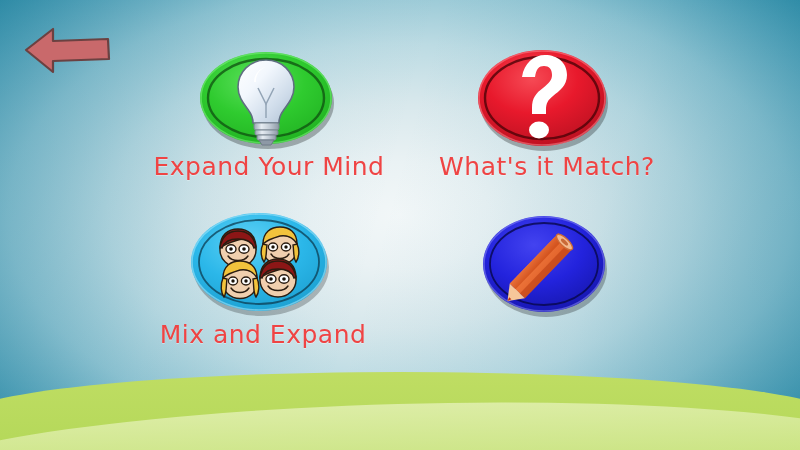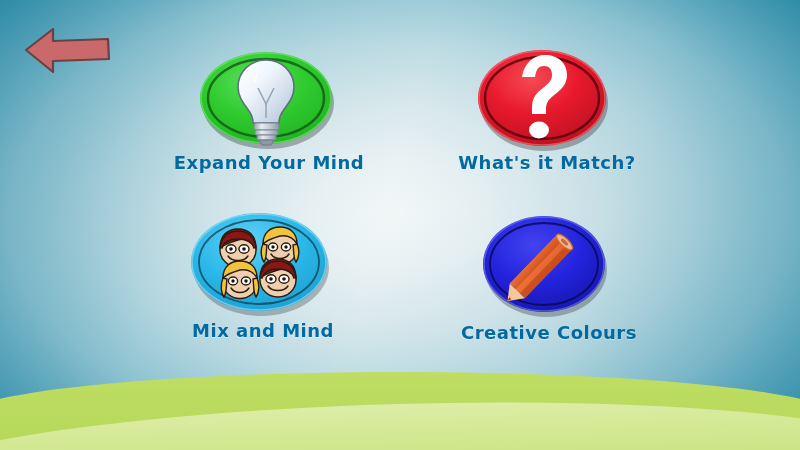--- a/index.html
+++ b/index.html
@@ -84,23 +84,23 @@
   }
   .btn-ellipse {
     position: relative;
     display: block;
   }
   .btn-label {
     position: absolute;
     left: 50%;
     transform: translateX(-50%);
     white-space: nowrap;
-    color: #0369a1;
-    font-weight: bold;
-    font-size: 18px;
+    color: #ef4444;
+    font-weight: normal;
+    font-size: 25px;
     letter-spacing: 0.5px;
     font-family: "DejaVu Sans", sans-serif;
     text-shadow: 0 1px 0 rgba(255,255,255,0.35);
   }
 
   
   #item-expand      { left: 196px; top: 48px;  width: 146px; }
   #item-about       { left: 474px; top: 46px;  width: 146px; }
   #item-mix         { left: 188px; top: 210px; width: 150px; }
   #item-creative    { left: 482px; top: 212px; width: 134px; }
@@ -243,21 +243,21 @@
           <path d="M2 20 C2 7 10 1 20 1 C30 1 38 7 38 20 C34 13 26 10 20 12 C13 14 6 16 2 20 Z" fill="#a81f1f"></path>
           <path d="M4 20 C6 14 12 11 20 11 C28 11 34 14 36 20 L38 19 C36 9 30 3 20 3 C10 3 4 9 2 19 Z" fill="#8c1616"></path>
           <ellipse cx="13" cy="21" rx="5" ry="4.3" fill="#ffffff"></ellipse>
           <ellipse cx="26" cy="21" rx="5" ry="4.3" fill="#ffffff"></ellipse>
           <circle cx="13" cy="21" r="1.8" fill="#1a1208" stroke="none"></circle>
           <circle cx="26" cy="21" r="1.8" fill="#1a1208" stroke="none"></circle>
           <path d="M10 28 C14 34 26 34 30 28" fill="none" stroke-linecap="round"></path>
         </g>
       </g>
     </svg>
-    <div class="btn-label" id="label-mix">Mix and Mind</div>
+    <div class="btn-label" id="label-mix">Mix and Expand</div>
   </div>
 
   <div class="menu-item" id="item-creative">
     <svg class="btn-ellipse" width="134" height="106" viewBox="0 0 134 106">
       <defs>
         <radialGradient id="gBlue" cx="42%" cy="30%" r="80%">
           <stop offset="0%" stop-color="#4343f0"></stop>
           <stop offset="50%" stop-color="#2323dd"></stop>
           <stop offset="100%" stop-color="#1414a5"></stop>
         </radialGradient>
@@ -279,16 +279,15 @@
         <rect x="24" y="41" width="66" height="8" fill="url(#gPencilTop)"></rect>
         <rect x="24" y="55" width="66" height="7" fill="#b83c12" opacity="0.55"></rect>
         <path d="M24 41 L10 51.5 L24 62 Z" fill="#f6c79a"></path>
         <path d="M24 48 L13 51.5 L24 55 Z" fill="#f6c79a"></path>
         <path d="M14 50 L10 51.5 L14 53 Z" fill="#c02c12"></path>
         <rect x="90" y="41" width="4" height="21" fill="#c94c16"></rect>
         <ellipse cx="92" cy="51.5" rx="4" ry="10.5" fill="#f3b98e" stroke="#cf6b36" stroke-width="1.4"></ellipse>
         <ellipse cx="92" cy="51.5" rx="1.8" ry="4.6" fill="#ca6a38"></ellipse>
       </g>
     </svg>
-    <div class="btn-label" id="label-creative">Creative Colours</div>
   </div>
 
 </div>
 
 </body></html>

